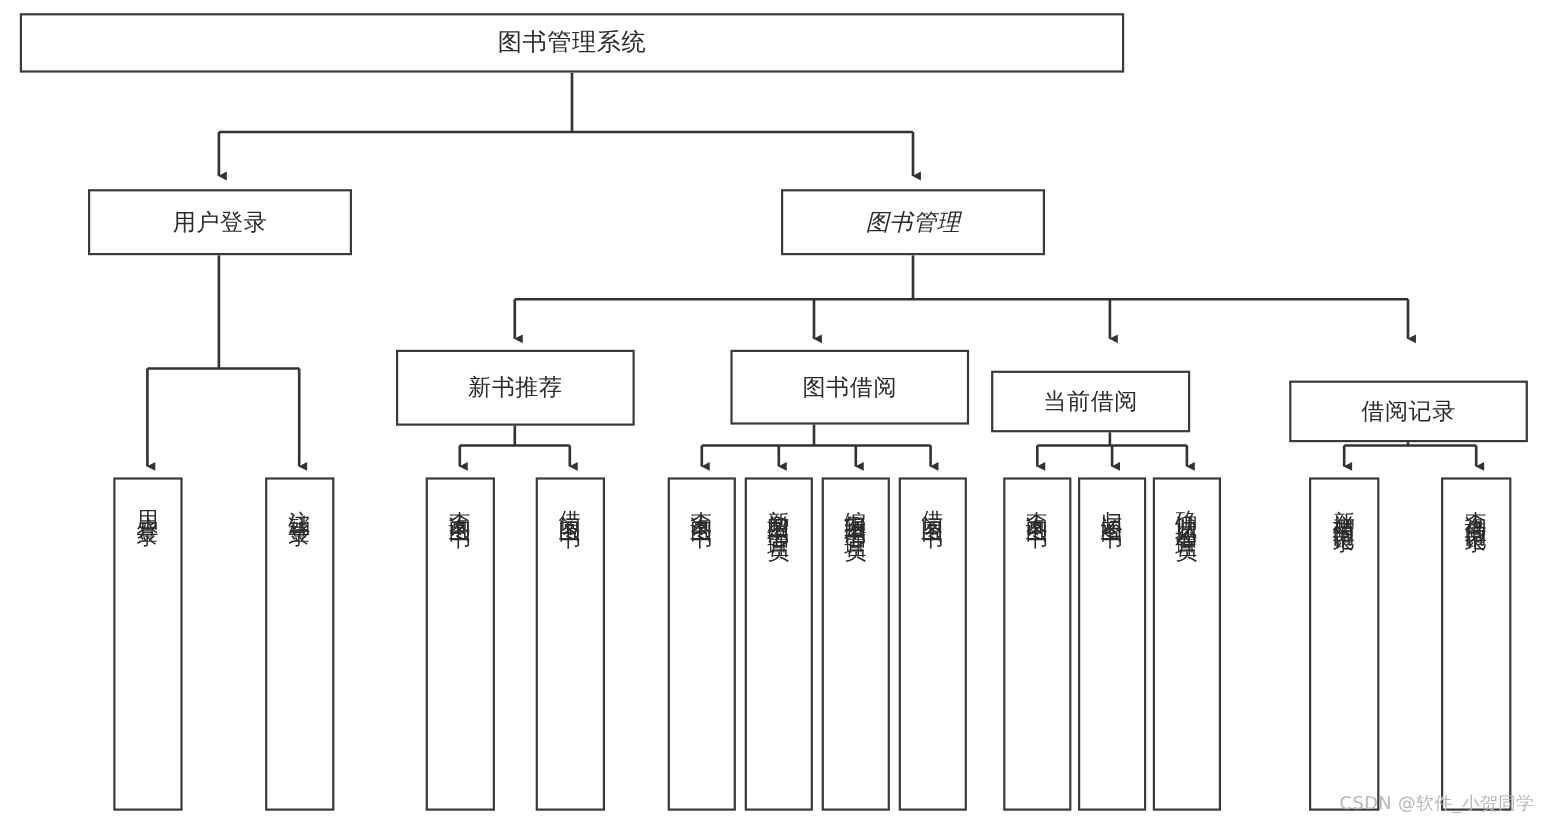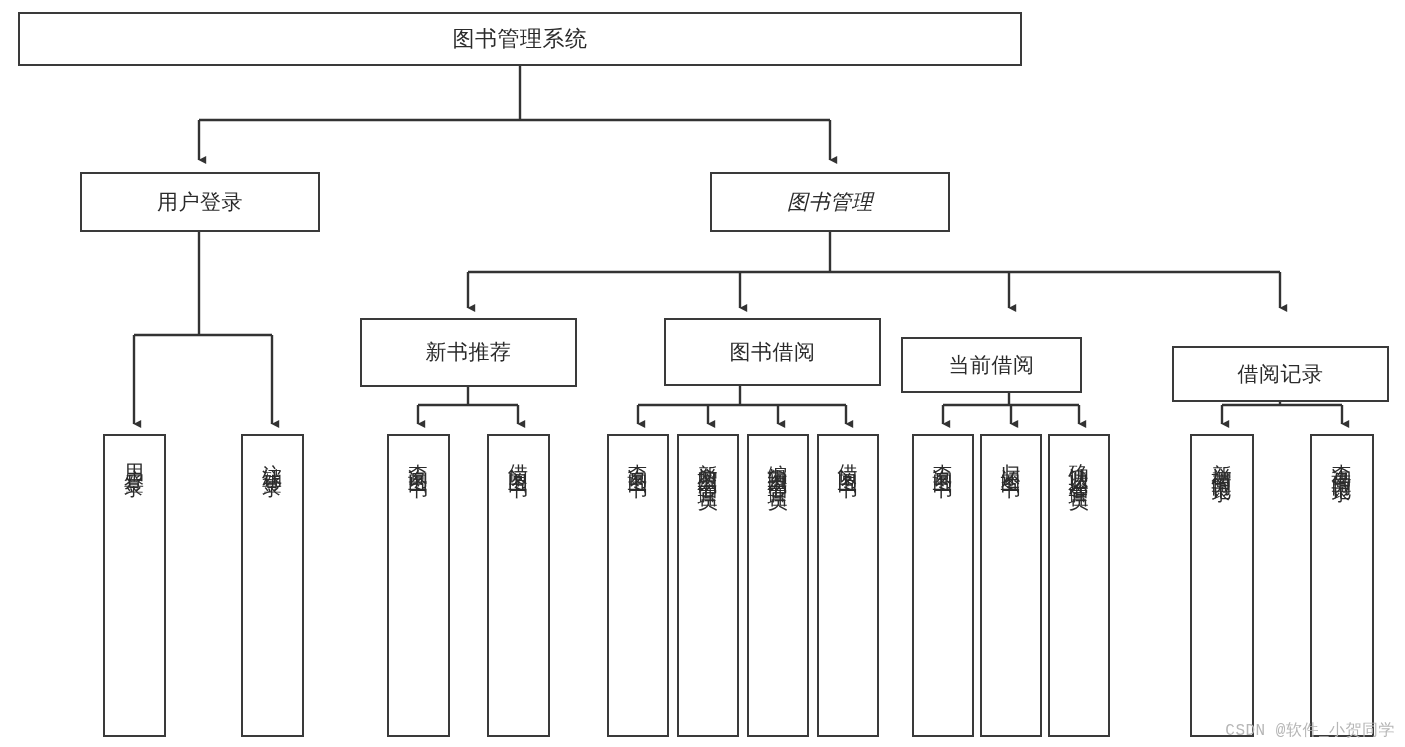--- a/index.html
+++ b/index.html
@@ -68,21 +68,20 @@
   }
   #watermark {
     position: absolute;
     right: 10px;
     bottom: 6px;
     font-size: 16px;
     color: #b6b6b6;
     letter-spacing: 0.5px;
     white-space: nowrap;
     pointer-events: none;
-    font-family: Liberation Mono, monospace;
   }
 </style>
 </head>
 <body>
 
 <div id="diagram-root">
 
   <svg id="diagram-svg" viewBox="0 0 1405 747" xmlns="http://www.w3.org/2000/svg">
     <defs>
       <marker id="arrowhead" markerWidth="9" markerHeight="9" refX="4.2" refY="7.6" orient="auto" markerUnits="userSpaceOnUse">

